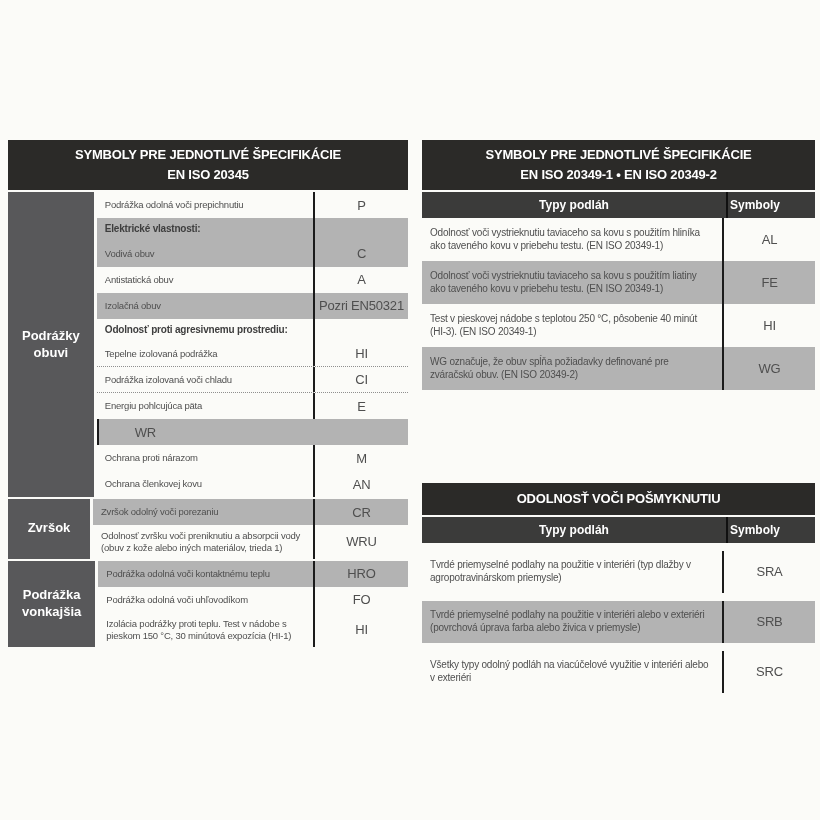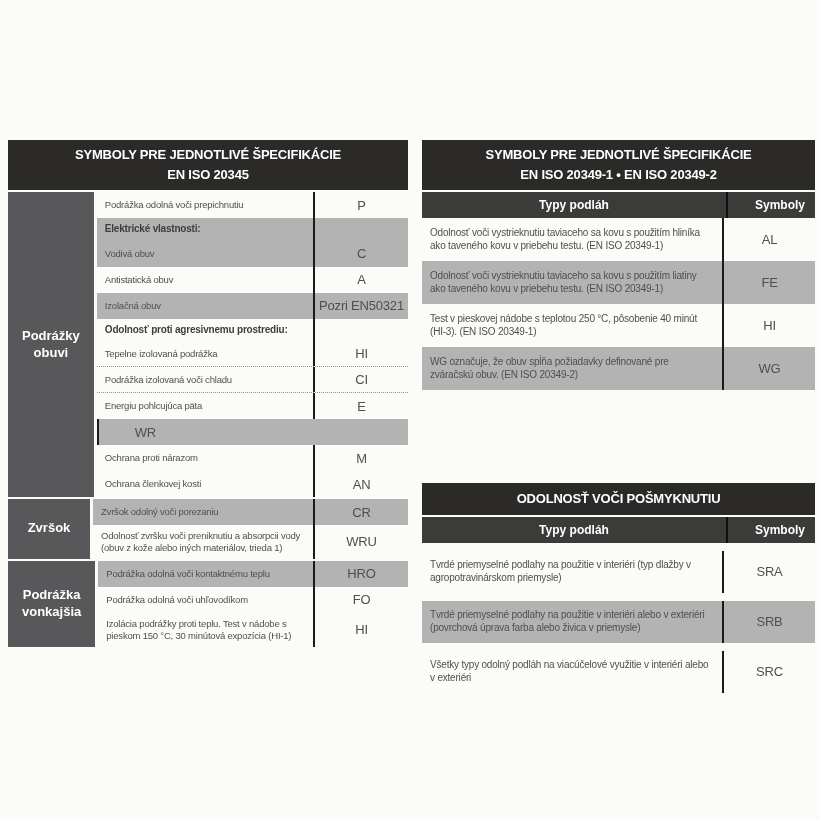--- a/index.html
+++ b/index.html
@@ -38,22 +38,22 @@
     margin-top:0;
     margin-bottom:0;
   }
   .subheader .sub-left{
     flex:0 0 300px;
     text-align:center;
     padding:6px 2px;
   }
   .subheader .sub-right{
     flex:1;
-    text-align:right;
-    padding:6px 10px;
+    text-align:left;
+    padding:6px 2px;
     border-left:2px solid #101010;
   }
 
   .tbl-body{display:block;}
   .section{display:flex;align-items:stretch;}
   .section + .section{margin-top:2px;}
   .cat-cell{
     flex:0 0 85px;
     background:var(--category-bg);
     border-right:3px solid #fbfbf8;
@@ -156,21 +156,21 @@
     <div class="sym">E</div>
   </div>
           <div class="row gray">
     <div class="sym">WR</div>
   </div>
           <div class="row white">
     <div class="desc">Ochrana proti nárazom</div>
     <div class="sym">M</div>
   </div>
           <div class="row white">
-    <div class="desc">Ochrana členkovej kosti</div>
+    <div class="desc">Ochrana členkovej kovu</div>
     <div class="sym">AN</div>
   </div>
         </div>
   </div>
       <div class="section">
     <div class="cat-cell">
       <span class="cat-label">Zvršok</span>
     </div>
     <div class="rows">
           <div class="row gray">

